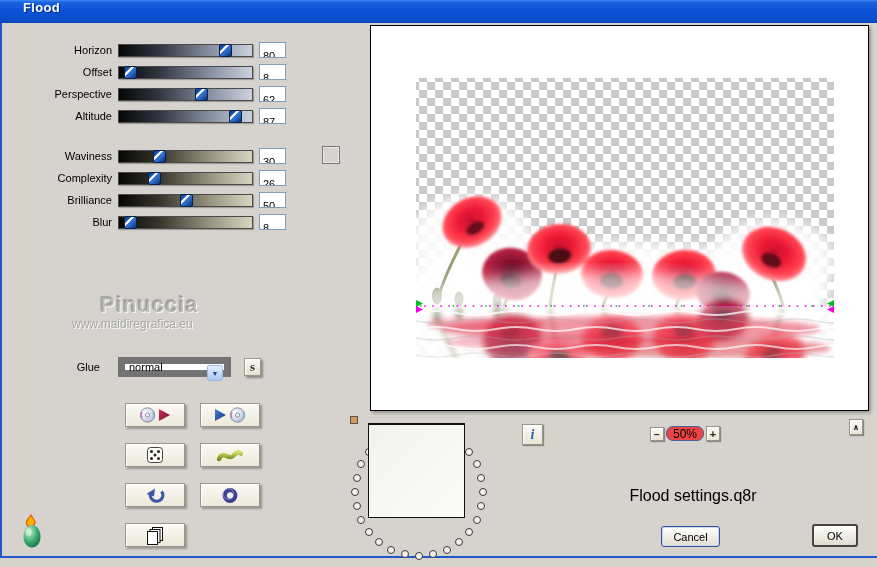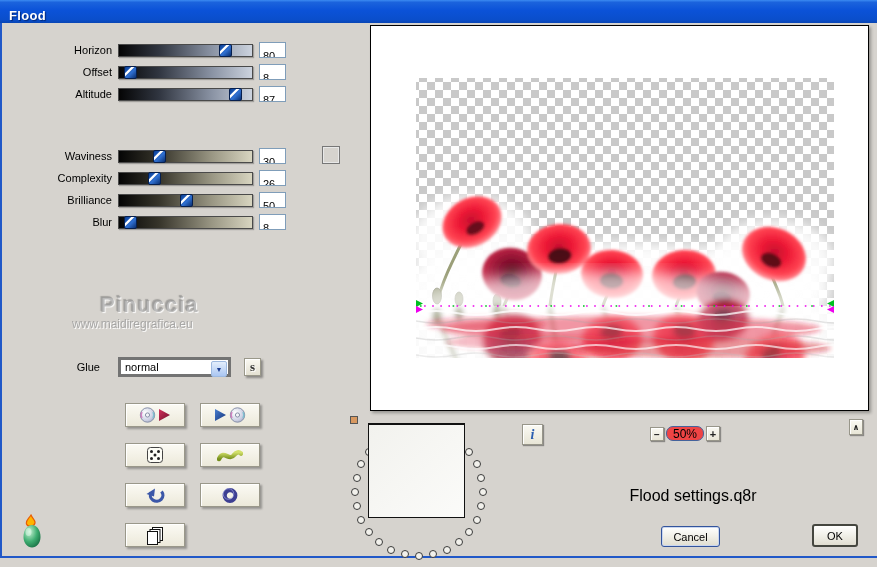--- a/index.html
+++ b/index.html
@@ -6,21 +6,21 @@
   *{box-sizing:border-box;}
   .window{
     position:relative;width:877px;height:567px;overflow:hidden;
     font-family:"Liberation Sans","DejaVu Sans",sans-serif;font-size:11px;color:#000;
     background:#d6d3ce;
   }
   
   .titlebar{
     position:absolute;left:0;top:0;width:877px;height:23px;
     background:linear-gradient(180deg,#3c8bf2 0%,#1b63dd 10%,#0b52d8 45%,#0a4ecb 85%,#0845b4 100%);
-    display:flex;align-items:flex-end;padding-left:9px;
+    display:flex;align-items:flex-start;padding-left:23px;
   }
   .titlebar .title{color:#fff;font-weight:bold;font-size:13px;text-shadow:1px 1px 1px #00287a;letter-spacing:.3px;}
   .leftedge{position:absolute;left:0;top:23px;width:2px;height:533px;background:#2158c8;}
   .bottomedge{position:absolute;left:0;top:556px;width:877px;height:2px;background:#2158c8;}
   .bottomstrip{position:absolute;left:0;top:558px;width:877px;height:9px;background:#d6d3ce;}
 
   
   .sgroup{position:absolute;left:0;width:300px;}
   .sgroup.g1{top:39px;} .sgroup.g2{top:145px;} .sgroup.g3{top:255px;}
   .srow{display:flex;align-items:center;height:22px;}
@@ -36,21 +36,21 @@
       linear-gradient(135deg,#0a3f96,#2f6fd0 55%,#0a2f70);
   }
   .snum{
     width:27px;height:16px;margin-left:6px;border:1px solid #7f9db9;background:#fff;
     font-family:"Liberation Sans",sans-serif;font-size:11px;padding:12px 0 0 3px;color:#000;
   }
   
   .swatch{position:absolute;left:322px;top:146px;width:18px;height:18px;border:1px solid #777;box-shadow:inset 0 0 0 1px #e8e8e8;}
   .gluerow{position:absolute;left:0;top:357px;width:300px;height:20px;display:flex;align-items:center;}
   .gluelabel{width:118px;text-align:right;padding-right:18px;}
-  .dropdown{position:relative;width:113px;height:20px;border:3px solid #737373;background:#fff;display:flex;align-items:center;padding-left:4px;}
+  .dropdown{position:relative;width:113px;height:20px;border:7px solid #737373;background:#fff;display:flex;align-items:center;padding-left:4px;}
   .dd-btn{
     position:absolute;right:1px;top:1px;width:16px;height:16px;border-radius:2px;
     background:linear-gradient(180deg,#e3eefc,#aac6f2);border:1px solid #9db9e0;
     display:flex;align-items:center;justify-content:center;font-size:7px;color:#1c3f94;
   }
   .sbtn{
     position:absolute;left:244px;top:358px;width:17px;height:18px;
     background:linear-gradient(180deg,#faf9f2,#e4e1d2);border:1px solid #9a988a;
     box-shadow:inset 1px 1px 0 #fff,1.5px 1.5px 2px rgba(0,0,0,.35);
     display:flex;align-items:center;justify-content:center;
@@ -151,20 +151,27 @@
           <div class="shandle" style="left: calc(80% - 6px);"></div>
         </div>
         <input class="snum" type="text" value="80" style="">
       </div>
       <div class="srow">
         <span class="slabel">Offset</span>
         <div class="strack">
           <div class="shandle" style="left: calc(8% - 6px);"></div>
         </div>
         <input class="snum" type="text" value="8" style="">
+      </div>
+      <div class="srow">
+        <span class="slabel">Perspective</span>
+        <div class="strack">
+          <div class="shandle" style="left: calc(62% - 6px);"></div>
+        </div>
+        <input class="snum" type="text" value="62" style="">
       </div>
       <div class="srow">
         <span class="slabel">Altitude</span>
         <div class="strack">
           <div class="shandle" style="left: calc(87% - 6px);"></div>
         </div>
         <input class="snum" type="text" value="87" style="">
       </div>
     </div>
   <div class="sgroup g2">

